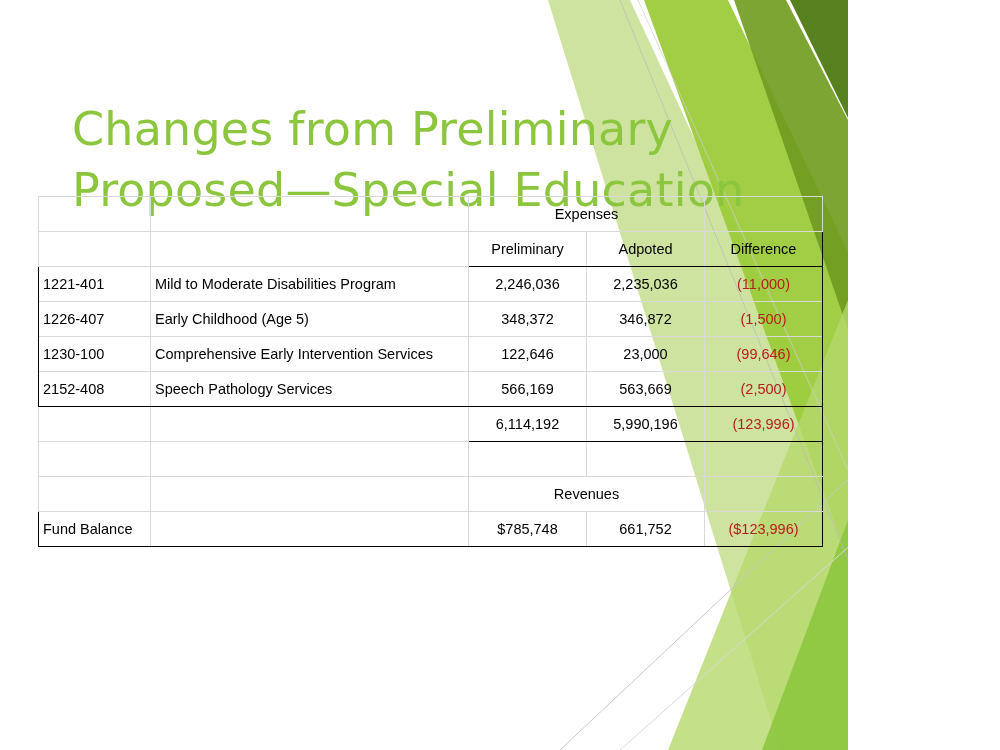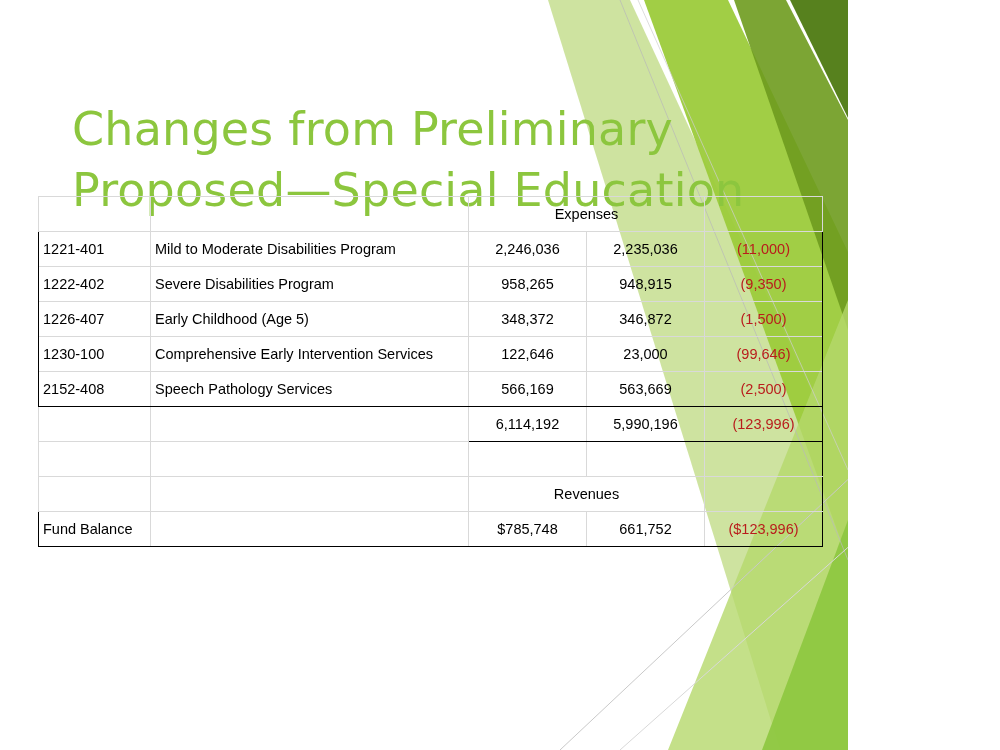--- a/index.html
+++ b/index.html
@@ -117,36 +117,36 @@
       </colgroup>
       <tbody>
 
         <tr>
           <td></td>
           <td></td>
           <td class="ctr" colspan="2">Expenses</td>
           <td></td>
         </tr>
 
+        <tr>
+          <td></td>
+          <td></td>
+          <td class="ctr bb-dark">Preliminary</td>
+          <td class="ctr bb-dark">Adpoted</td>
+          <td class="ctr bb-dark br-dark">Difference</td>
+        </tr>
 
         <tr>
           <td class="bt-dark bl-dark bb-dot">1221-401</td>
           <td class="bt-dark bb-dot">Mild to Moderate Disabilities Program</td>
           <td class="num bb-dot">2,246,036</td>
           <td class="num bb-dot">2,235,036</td>
           <td class="num red bb-dot br-dark">(11,000)</td>
         </tr>
         <tr>
-          <td class="bl-dark bb-dot">1222-402</td>
-          <td class="bb-dot">Severe Disabilities Program</td>
-          <td class="num bb-dot">958,265</td>
-          <td class="num bb-dot">948,915</td>
-          <td class="num red bb-dot br-dark">(9,350)</td>
-        </tr>
-        <tr>
           <td class="bl-dark bb-dot">1226-407</td>
           <td class="bb-dot">Early Childhood (Age 5)</td>
           <td class="num bb-dot">348,372</td>
           <td class="num bb-dot">346,872</td>
           <td class="num red bb-dot br-dark">(1,500)</td>
         </tr>
         <tr>
           <td class="bl-dark bb-dot">1230-100</td>
           <td class="bb-dot">Comprehensive Early Intervention Services</td>
           <td class="num bb-dot">122,646</td>

